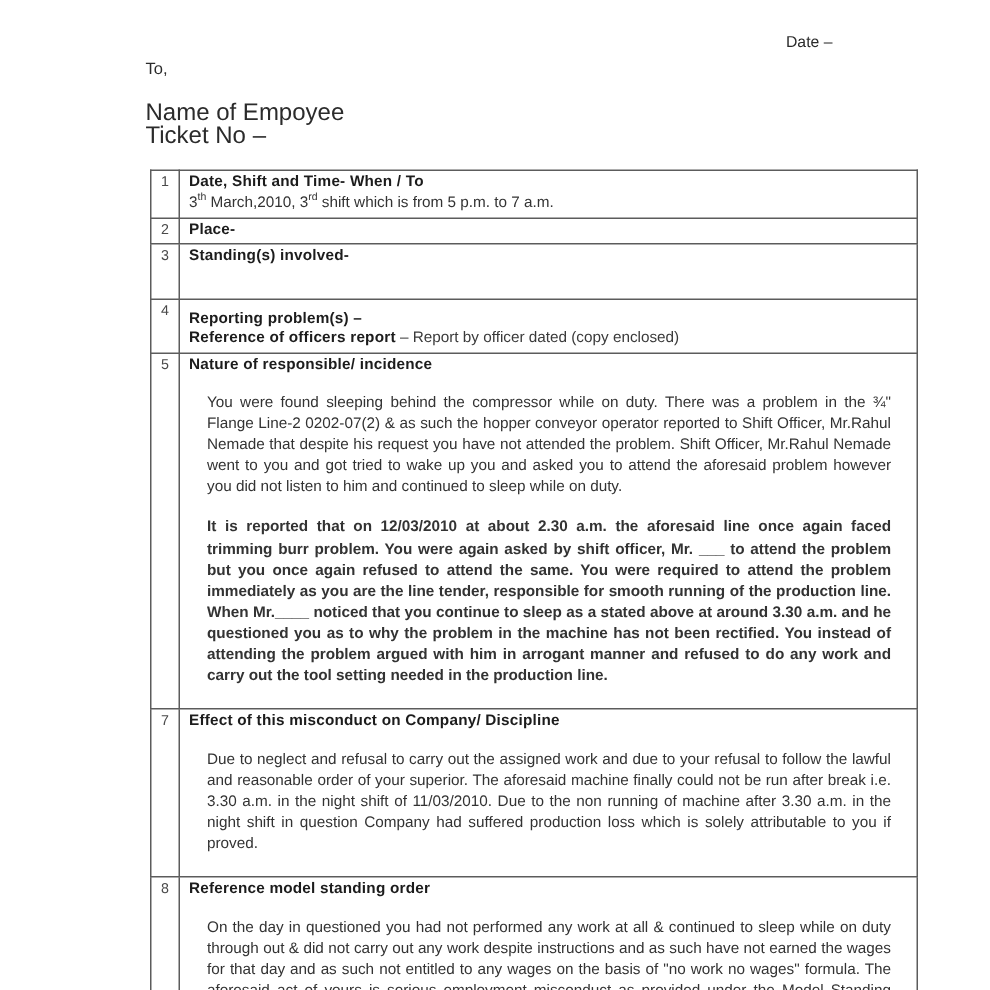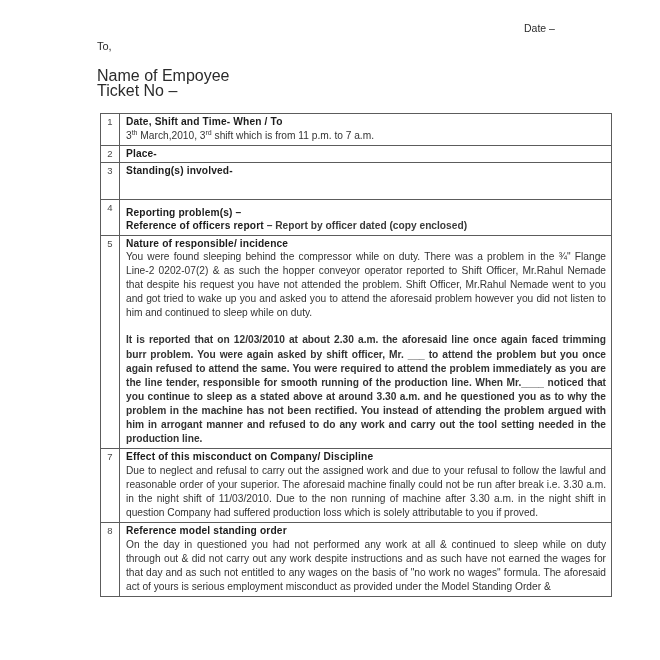--- a/index.html
+++ b/index.html
@@ -81,37 +81,37 @@
   }
 
   .hd {
     font-weight: bold;
     font-size: 10.2px;
     line-height: 13.5px;
     letter-spacing: 0.15px;
     color: #1c1c1c;
   }
   .hd .tail {
-    font-weight: bold;
+    font-weight: normal;
     color: #3a3a3a;
     letter-spacing: 0;
     text-align: center;
   }
   .sub {
     font-size: 10.2px;
     line-height: 14px;
     color: #333333;
   }
   .para {
     font-size: 10.2px;
     line-height: 14.1px;
     text-align: justify;
     text-justify: inter-word;
     color: #333333;
-    margin: 0;
+    margin: 12px;
   }
   .para + .para {
     margin-top: 13px;
     font-weight: bold;
   }
   .spacer-md { height: 19px; }
   .spacer-xs { height: 5px; }
 
   sup {
     font-size: 7px;
@@ -137,21 +137,21 @@
     </div>
   </div>
 
   <table class="doc-table">
     <tbody>
 
       <tr>
         <td class="num-cell">1</td>
         <td class="body-cell">
           <div class="hd">Date, Shift and Time- When / To</div>
-          <div class="sub"><span>3</span><sup>th</sup><span> March,2010, 3</span><sup>rd</sup><span> shift which is from 11 p.m. to 7 a.m.</span></div>
+          <div class="sub"><span>3</span><sup>th</sup><span> March,2010, 3</span><sup>rd</sup><span> shift which is from 5 p.m. to 7 a.m.</span></div>
         </td>
       </tr>
 
       <tr>
         <td class="num-cell">2</td>
         <td class="body-cell">
           <div class="hd">Place-</div>
         </td>
       </tr>
 

